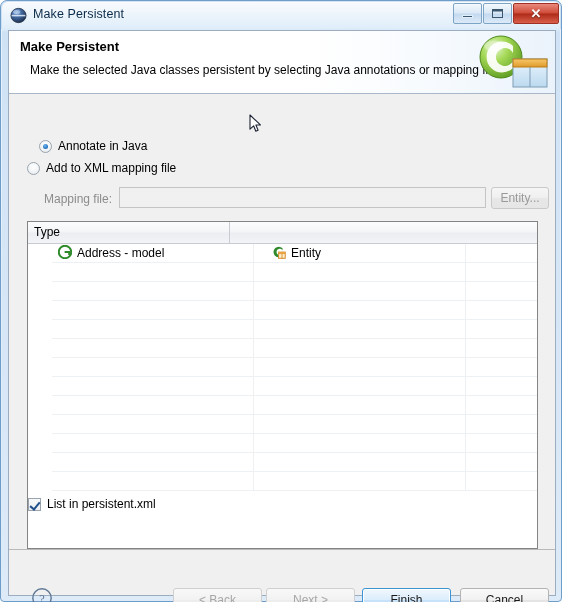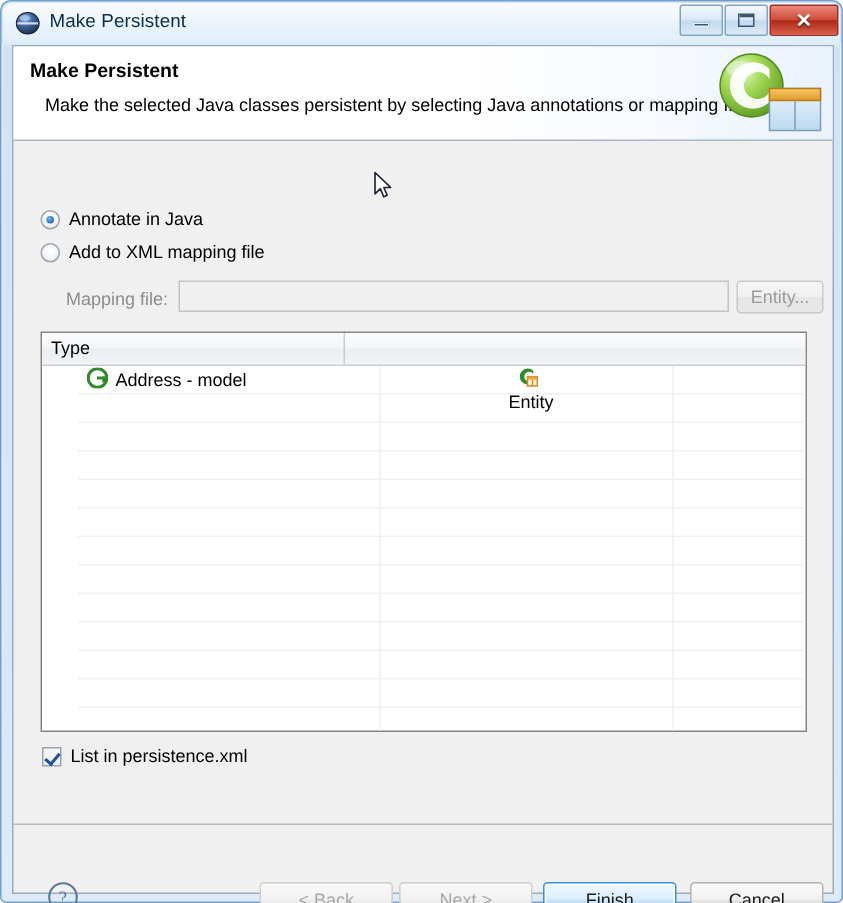--- a/index.html
+++ b/index.html
@@ -209,21 +209,21 @@
     align-items: center;
     justify-content: center;
     box-sizing: border-box;
   }
 
   
   .table-wrap {
     position: absolute;
     left: 18px; top: 190px;
     width: 511px;
-    height: 267px;
+    height: 328px;
     background: #ffffff;
     border: 1px solid #848484;
     box-sizing: border-box;
     overflow: hidden;
   }
   .thead {
     position: relative;
     height: 22px;
     background: linear-gradient(to bottom, #fbfcfd 0%, #f3f5f7 48%, #eaedf1 52%, #f2f4f7 100%);
     border-bottom: 1px solid #c8ccd2;
@@ -261,21 +261,21 @@
     display: flex;
     align-items: center;
     font-size: 12px;
     color: #000000;
     padding-left: 6px;
     box-sizing: border-box;
     border-right: 1px solid #eef1f4;
     white-space: nowrap;
   }
   .cell.c1 { left: 0px;   width: 202px; }
-  .cell.c2 { left: 197px; width: 200px; flex-direction: column; }
+  .cell.c2 { left: 214px; width: 200px; }
   .cell.c3 { left: 402px; width: 107px; border-right: none; }
   .cell-text { margin-left: 5px; }
 
   
   .check-row {
     position: absolute;
     left: 19px; top: 466px;
     display: flex;
     align-items: center;
   }
@@ -415,21 +415,21 @@
           <circle cx="28" cy="26" r="21" fill="url(#gsph)" stroke="#4e8a1c" stroke-width="1"></circle>
           <ellipse cx="21" cy="15" rx="10" ry="5.5" fill="#ffffff" opacity="0.35"></ellipse>
           <path d="M40 15 A15.5 15.5 0 1 0 40 37 L40 30 A9 9 0 1 1 40 22 Z" fill="#ffffff" opacity="0.92"></path>
           <rect x="40" y="28" width="34" height="28" fill="url(#tblbody)" stroke="#7f9db5" stroke-width="1"></rect>
           <rect x="40" y="28" width="34" height="8" fill="url(#tblhdr)" stroke="#b97d16" stroke-width="1"></rect>
           <line x1="57" y1="36" x2="57" y2="56" stroke="#7f9db5" stroke-width="1"></line>
         </svg>
       </span>
     </div>
 
-    <div class="radio-row" style="left:18px; top:108px;text-align:center;">
+    <div class="radio-row" style="left:30px; top:108px;text-align:center;">
       <span class="radio on"></span>
       <span class="radio-label">Annotate in Java</span>
     </div>
 
     <div class="radio-row" style="left:18px; top:130px;">
       <span class="radio"></span>
       <span class="radio-label">Add to XML mapping file</span>
     </div>
 
     <div class="mapping-label">Mapping file:</div>
@@ -527,21 +527,21 @@
             <div class="cell c1"></div>
             <div class="cell c2"></div>
             <div class="cell c3"></div>
           </div>
 
       </div>
     </div>
 
     <div class="check-row">
       <span class="checkbox on"></span>
-      <span class="check-label">List in persistence.xml</span>
+      <span class="check-label">List in persistent.xml</span>
     </div>
 
     <div class="btnbar-sep"></div>
 
     <span class="help-btn">
       <svg width="22" height="22" viewBox="0 0 22 22">
         <circle cx="11" cy="11" r="9.2" fill="none" stroke="#5d7794" stroke-width="1.4"></circle>
         <text x="11" y="15.5" text-anchor="middle" font-family="Liberation Serif, serif" font-size="12.5" fill="#5d7794">?</text>
       </svg>
     </span>

